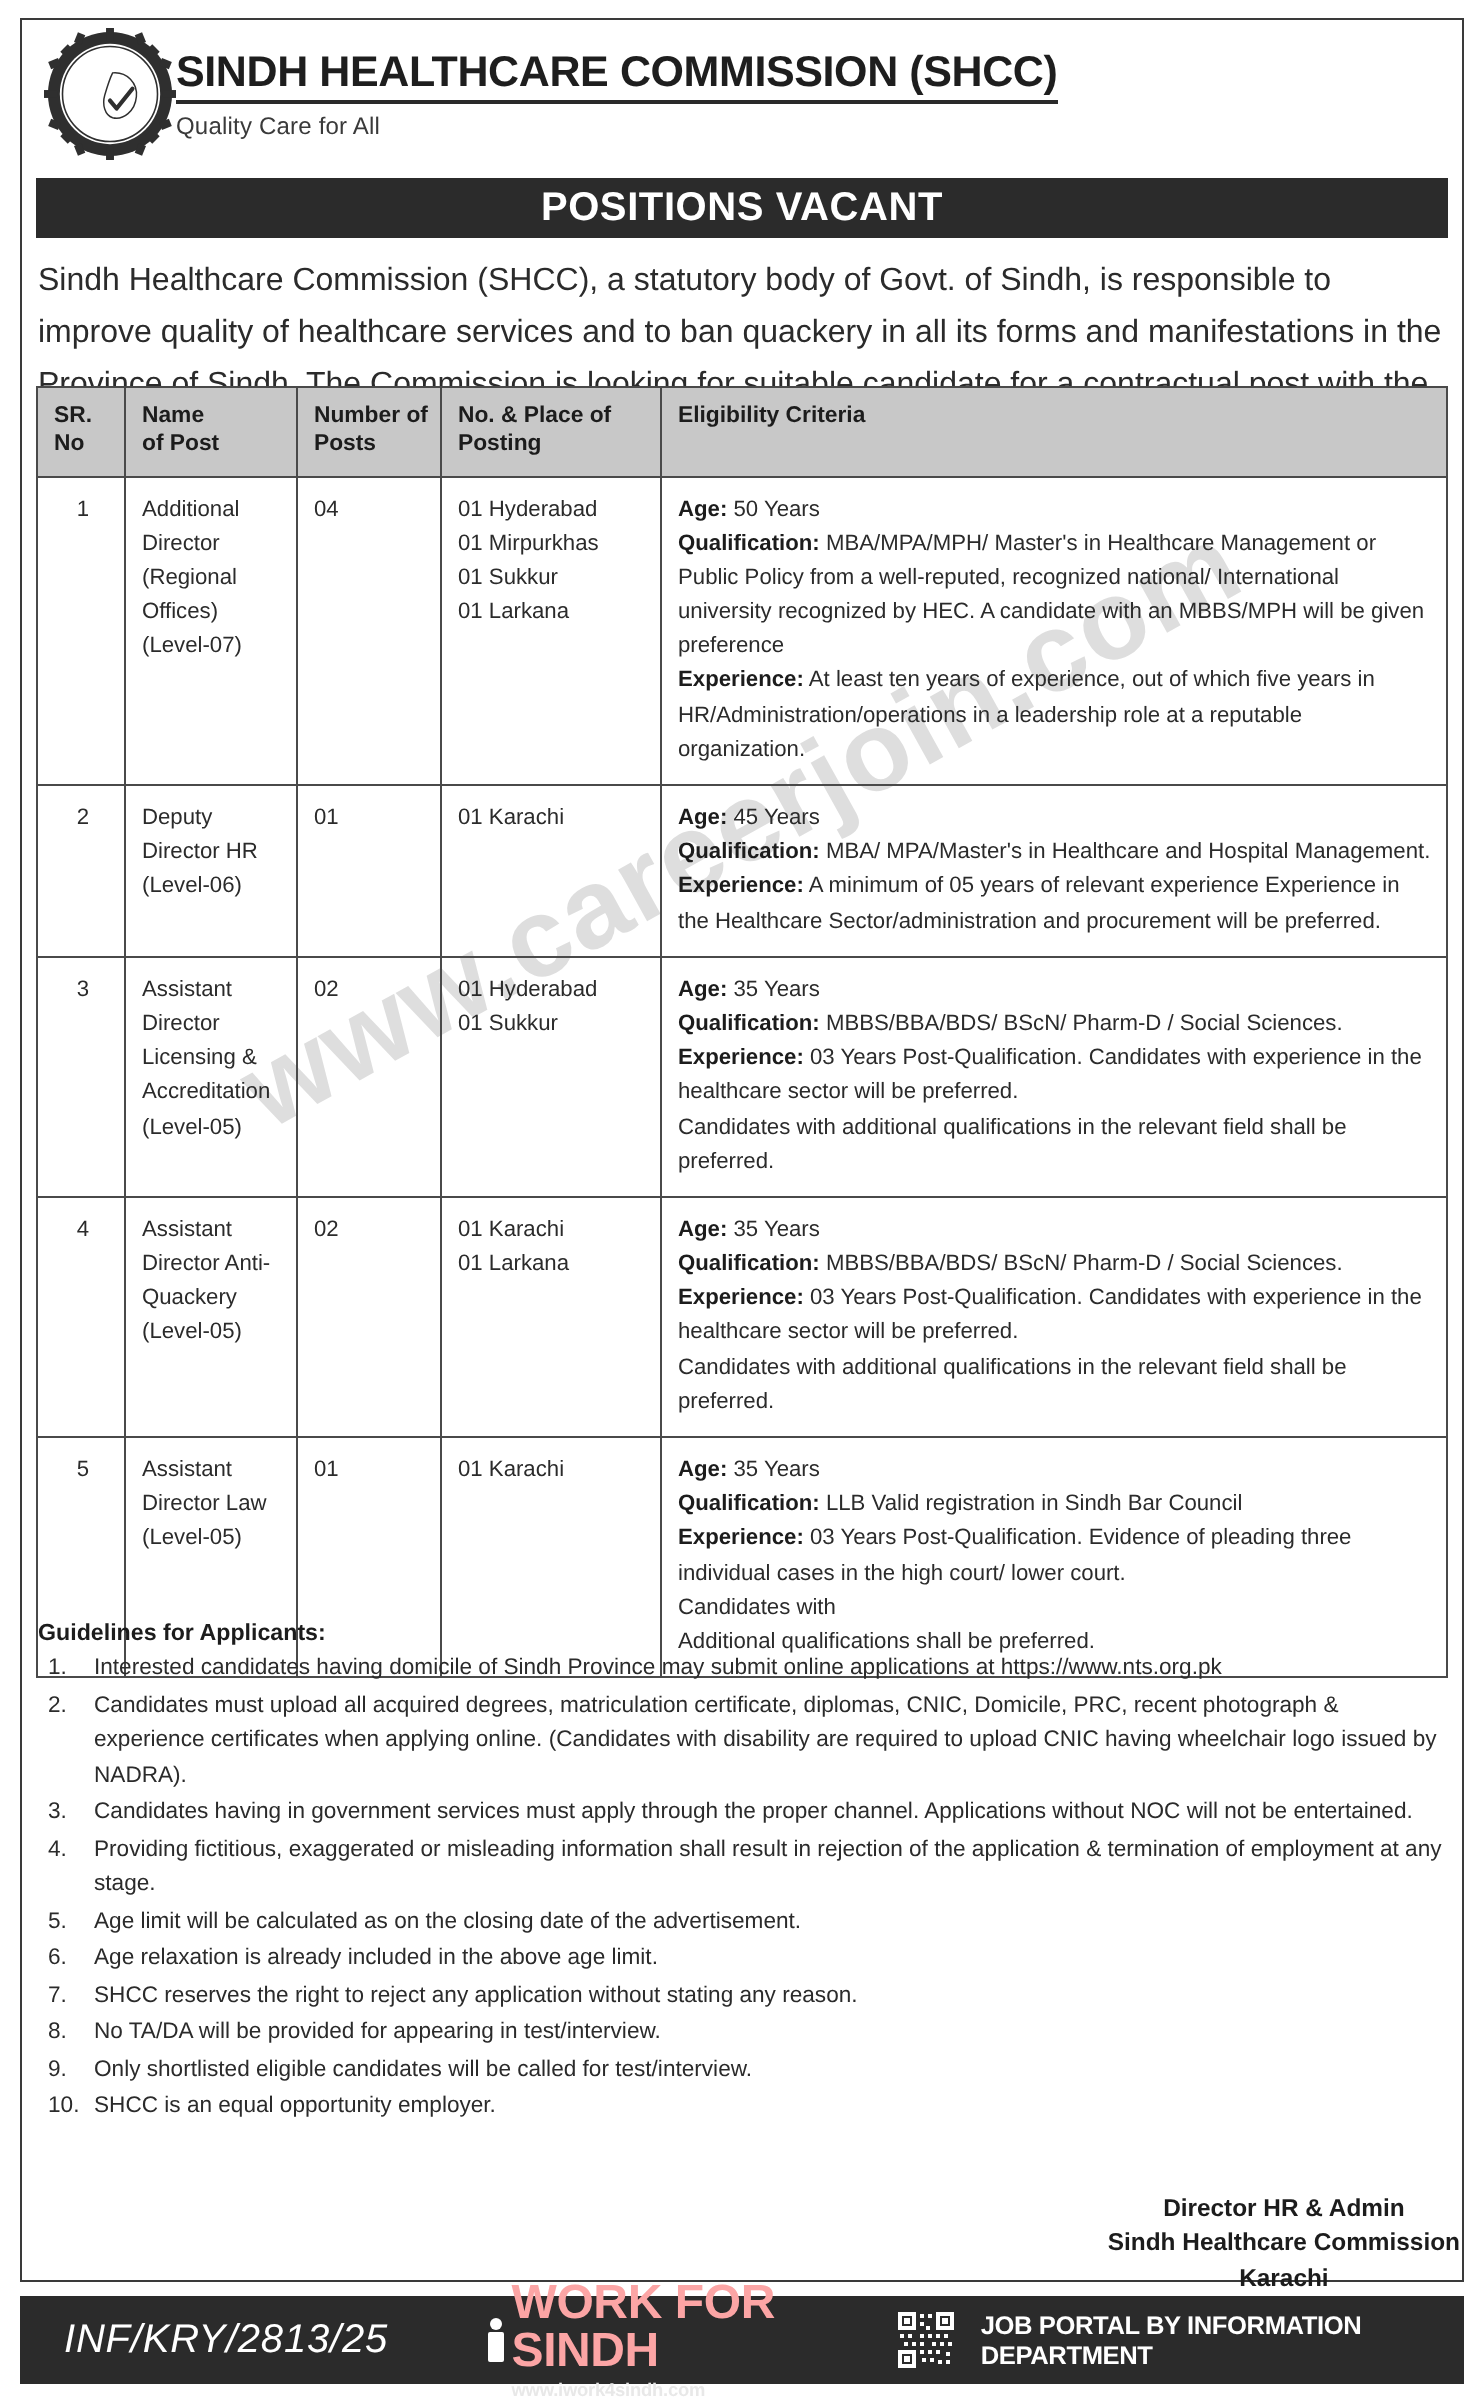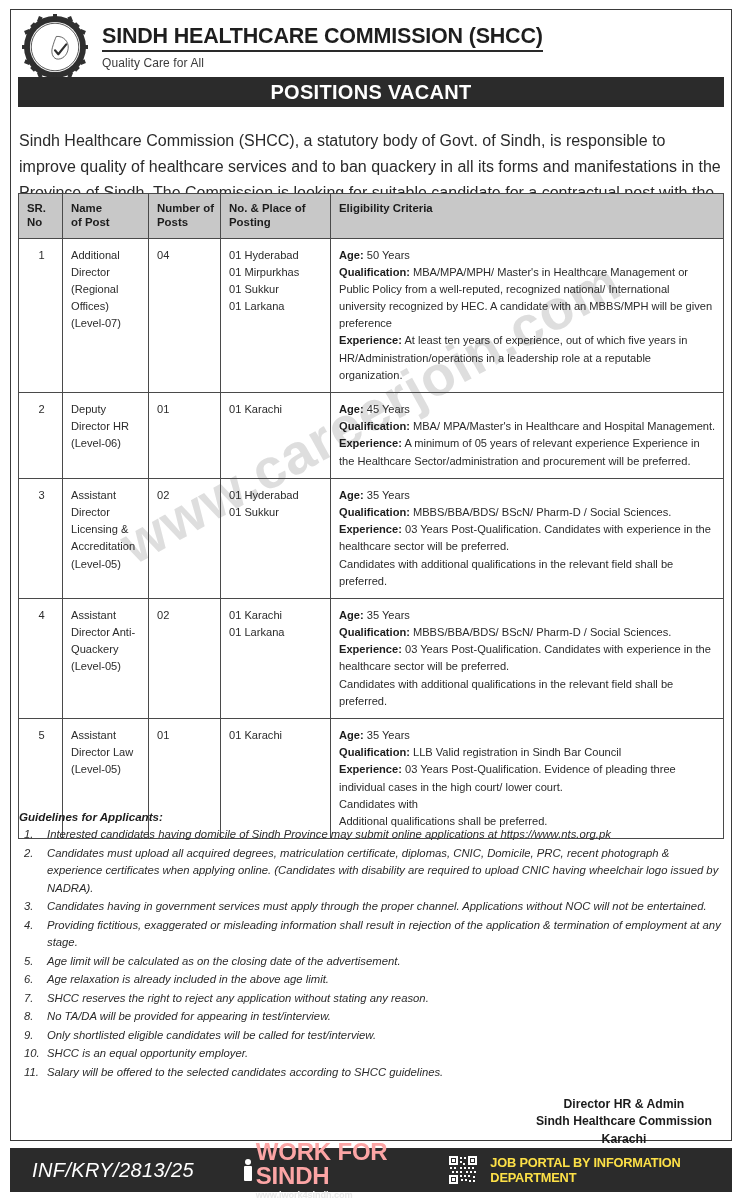--- a/index.html
+++ b/index.html
@@ -41,21 +41,20 @@
     padding-left: 10px;
     box-sizing: border-box;
   }
   .logo-wrap {
     width: 66px;
     height: 66px;
     flex: 0 0 66px;
     position: relative;
   }
   .titles {
-    margin-left: 14px;
   }
   .org-title {
     font-size: 21.5px;
     font-weight: bold;
     letter-spacing: -0.2px;
     color: #1e1e1e;
     border-bottom: 2px solid #2a2a2a;
     display: inline-block;
     padding-bottom: 1px;
     line-height: 1.15;
@@ -64,21 +63,21 @@
     font-size: 12px;
     color: #3a3a3a;
     margin-top: 4px;
     letter-spacing: 0.1px;
   }
 
   
   .banner {
     position: absolute;
     left: 18px;
-    top: 77px;
+    top: 89px;
     width: 706px;
     height: 30px;
     background: #2b2b2b;
     color: #ffffff;
     display: flex;
     align-items: center;
     justify-content: center;
     font-size: 20px;
     font-weight: bold;
     letter-spacing: 0.3px;
@@ -141,21 +140,20 @@
   .place-line { display: block; }
   .elig-line { display: block; }
   .elig-line b { font-weight: bold; color: #1c1c1c; }
 
   
   .guide {
     position: absolute;
     left: 19px;
     top: 810px;
     width: 706px;
-    font-style: italic;
   }
   .guide-title {
     font-size: 11.6px;
     font-weight: bold;
     color: #1c1c1c;
     margin-bottom: 3px;
   }
   .guide-item {
     display: flex;
     font-size: 11.3px;
@@ -174,21 +172,21 @@
     font-size: 13.5px;
     font-family: "Liberation Serif", serif;
     border-bottom: 1.2px solid #222;
     padding: 0 6px;
     margin-left: 3px;
   }
 
   
   .sign {
     position: absolute;
-    right: 30px;
+    right: 12px;
     top: 1096px;
     text-align: center;
     font-size: 12.2px;
     font-weight: bold;
     line-height: 1.42;
     color: #1c1c1c;
   }
 
   
   .footer {
@@ -250,21 +248,21 @@
     margin-top: 3px;
     letter-spacing: -0.1px;
   }
   .qr {
     width: 30px;
     height: 30px;
     margin-left: 10px;
     flex: 0 0 30px;
   }
   .portal-txt {
-    color: #fde047;
+    color: #ffffff;
     font-size: 12.8px;
     font-weight: bold;
     margin-left: 12px;
     letter-spacing: -0.2px;
   }
 
   
   .watermark {
     position: absolute;
     left: 60px;
@@ -498,24 +496,20 @@
           <span class="guide-num">8.</span>
           <span class="guide-text">No TA/DA will be provided for appearing in test/interview.</span>
         </div>
         <div class="guide-item">
           <span class="guide-num">9.</span>
           <span class="guide-text">Only shortlisted eligible candidates will be called for test/interview.</span>
         </div>
         <div class="guide-item">
           <span class="guide-num">10.</span>
           <span class="guide-text">SHCC is an equal opportunity employer.</span>
-        </div>
-        <div class="guide-item">
-          <span class="guide-num">11.</span>
-          <span class="guide-text">Salary will be offered to the selected candidates according to SHCC guidelines.</span>
         </div>
       </div>
   </div>
 
   <div class="sign">
     <div>Director HR &amp; Admin</div>
     <div>Sindh Healthcare Commission</div>
     <div>Karachi</div>
   </div>
 

